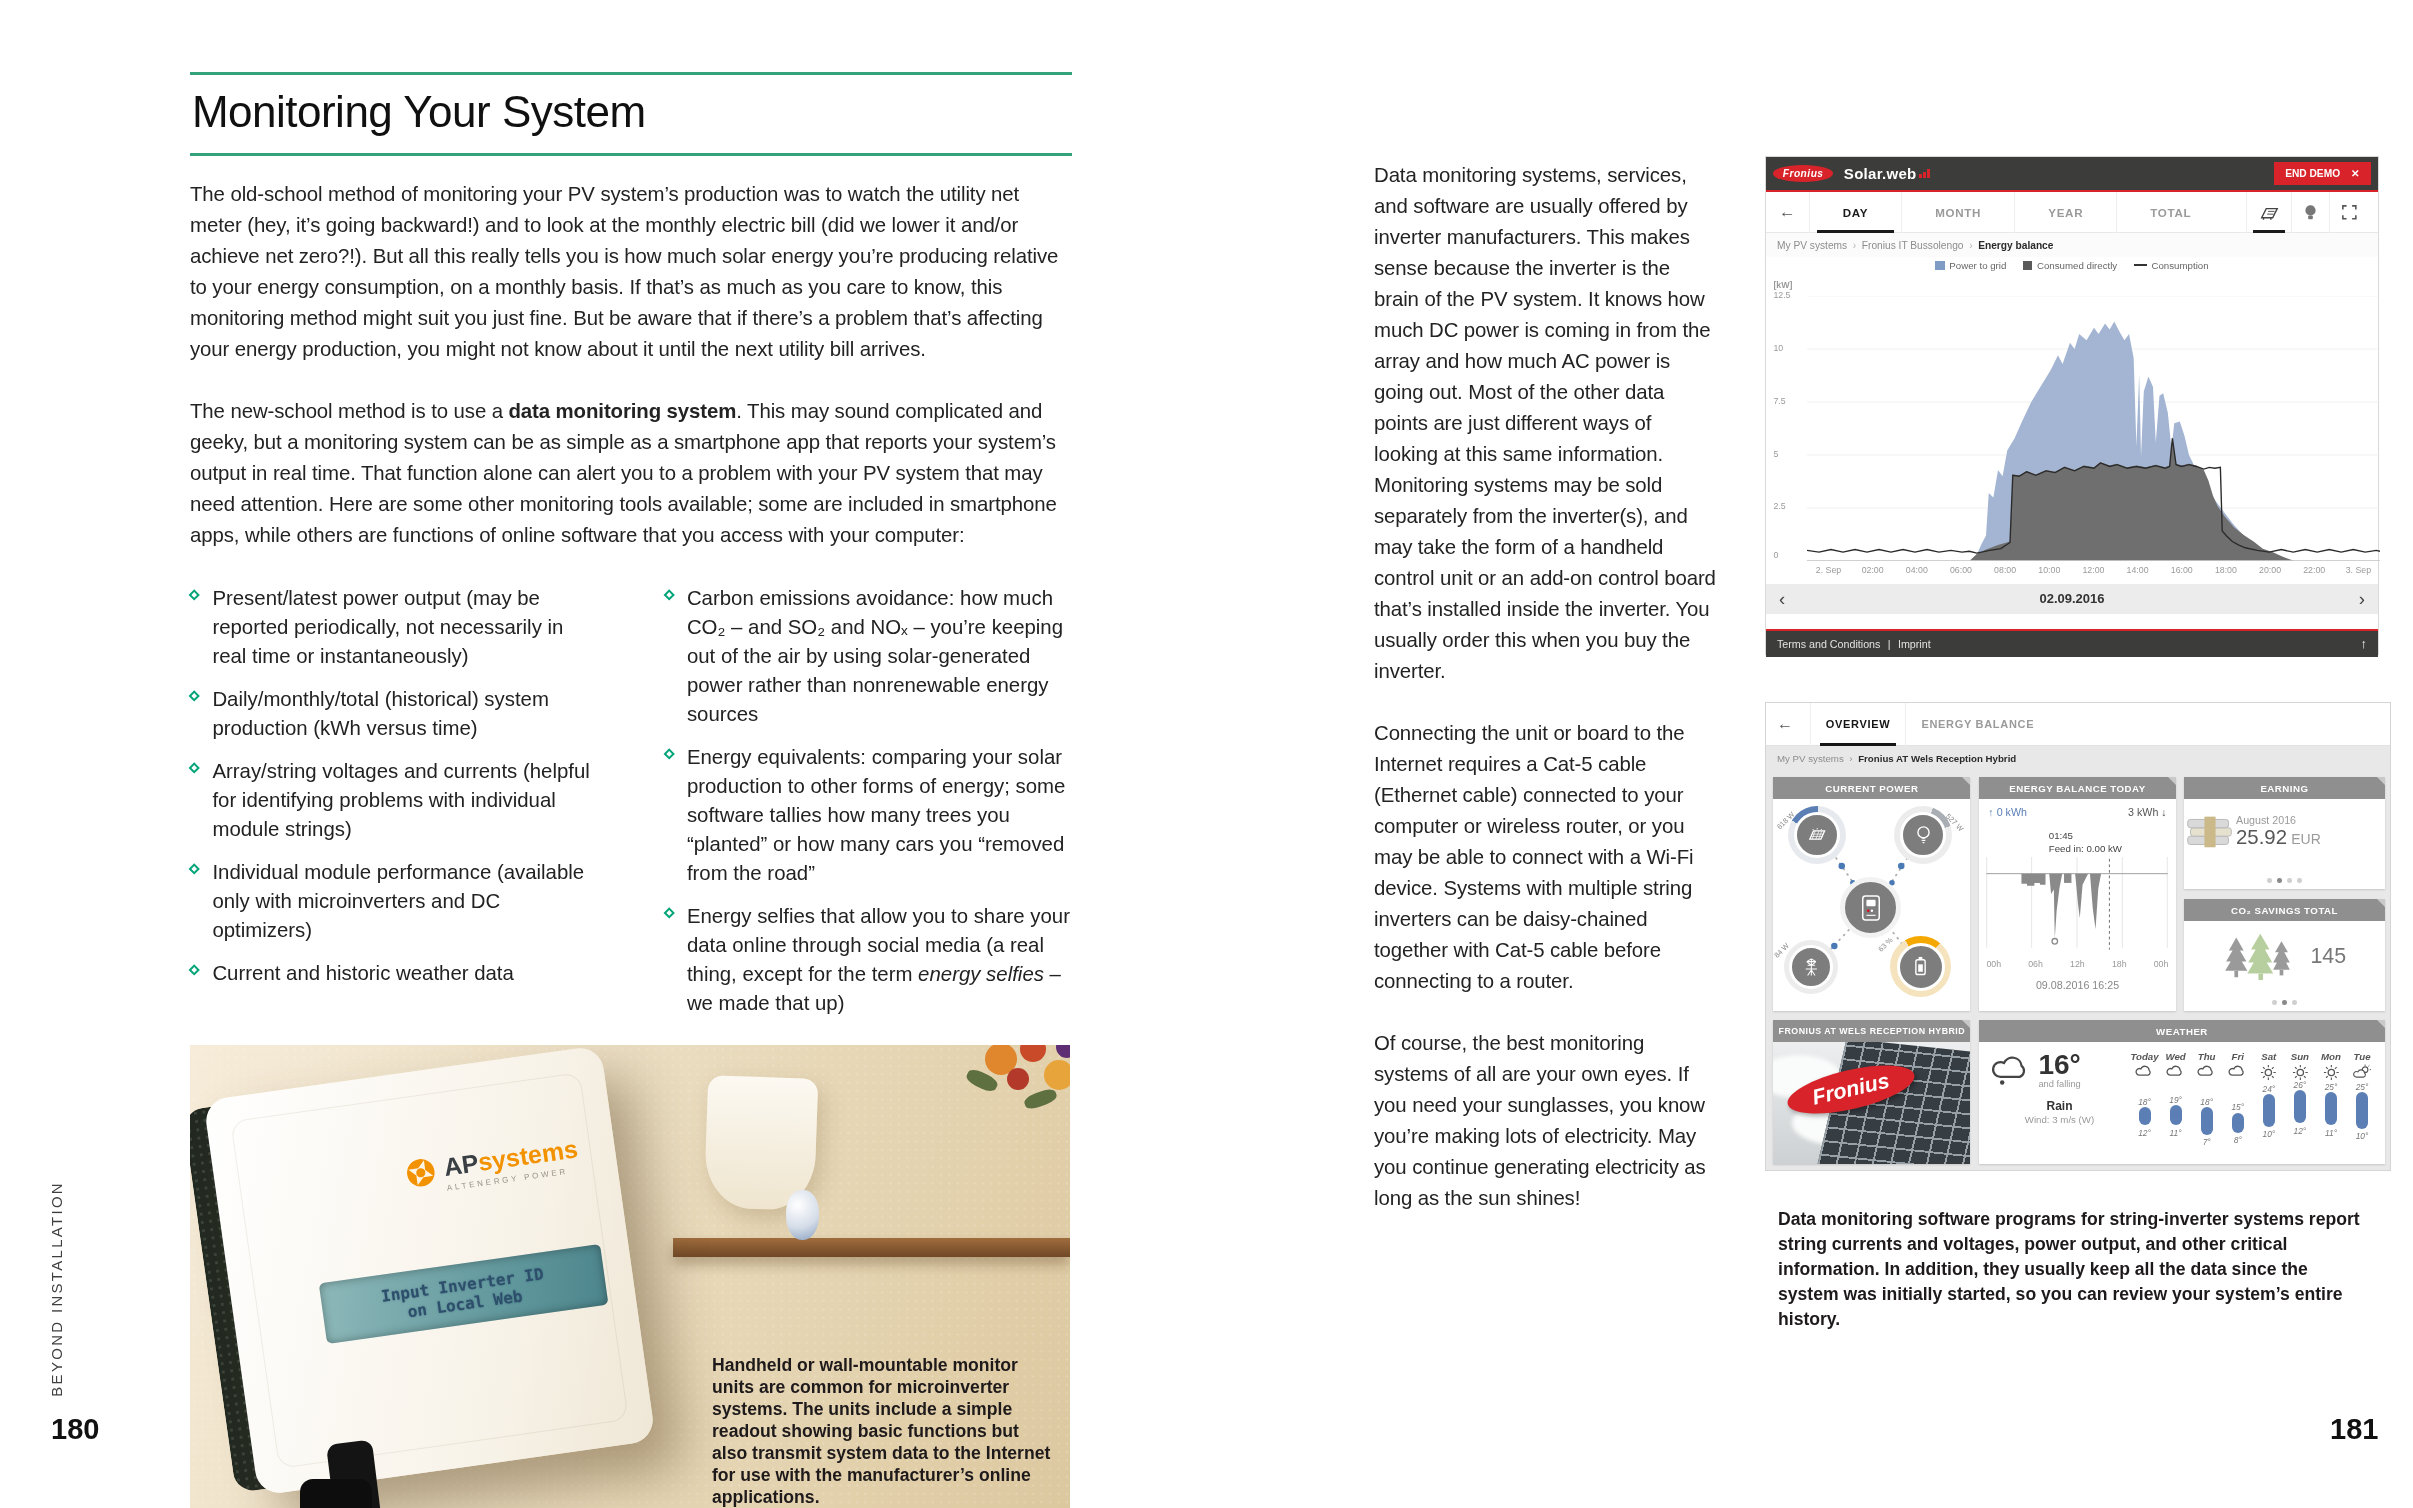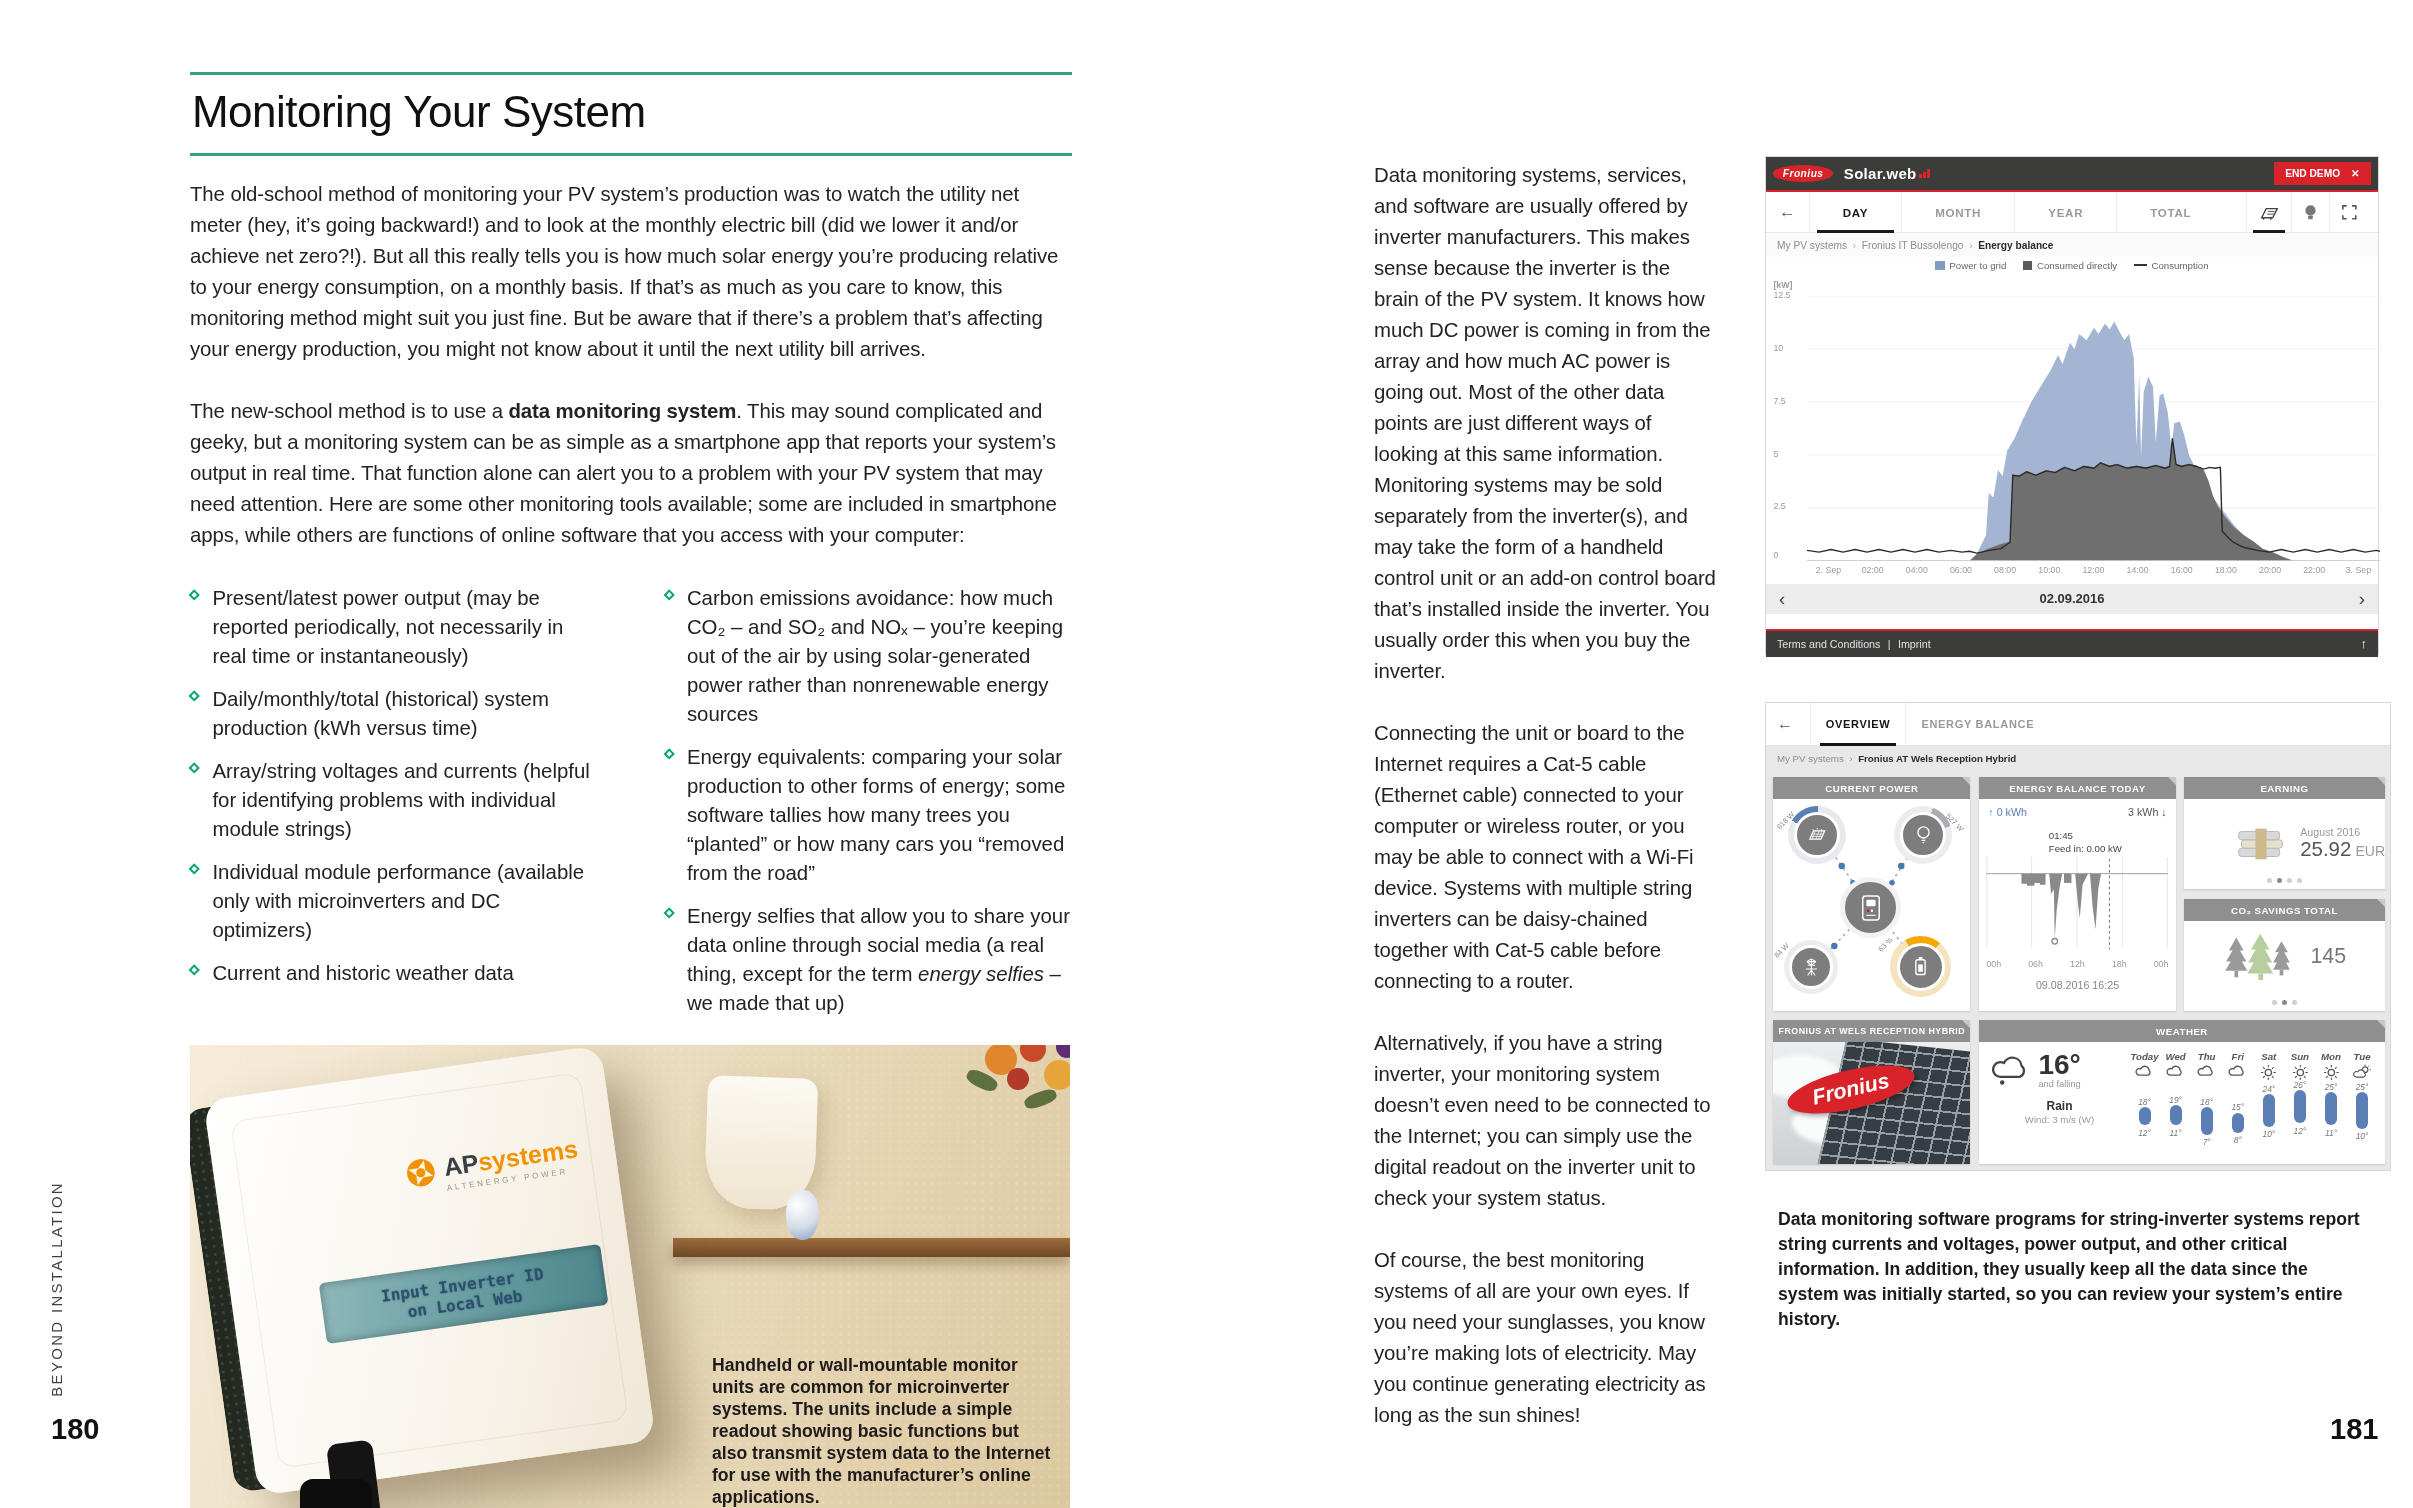--- a/index.html
+++ b/index.html
@@ -149,21 +149,21 @@
   .card-ebt { left:213px; top:74px; width:197px; height:234px; }
   .ebt-row { display:flex; justify-content:space-between; padding:7.4px 9.3px 1.9px; font-size:10.7px; }
   .ebt-up { color:#5b7fb5; }
   .ebt-down { color:#555; }
   .ebt-tip { position:absolute; right:54px; top:52px; font-size:9.7px; color:#444; text-align:left; line-height:13px; }
   .ebt-chart { position:absolute; left:7.4px; top:80px; }
   .ebt-x { position:absolute; left:7.4px; top:182px; width:182px; display:flex; justify-content:space-between;
     font-size:8.8px; color:#9a9a9a; }
   .ebt-ts { position:absolute; left:0; right:0; top:202px; text-align:center; font-size:10.7px; color:#888; }
   .card-earn { left:418px; top:74px; width:201px; height:112px; }
-  .earn-body { display:flex; align-items:center; justify-content:flex-end; gap:13px; padding-top:25px; }
+  .earn-body { display:flex; align-items:center; justify-content:flex-start; padding-top:13px; }
   .earn-period { font-size:10.7px; color:#9a9a9a; }
   .earn-val { font-size:20.4px; color:#555; }
   .earn-cur { font-size:14px; color:#9a9a9a; }
   .dots { position:absolute; bottom:6.5px; left:0; right:0; display:flex; justify-content:center; gap:5.6px; }
   .dots i { width:4.6px; height:4.6px; border-radius:50%; background:#d0d0d0; }
   .dots i.on { background:#8a8a8a; }
   .card-co2 { left:418px; top:196px; width:201px; height:112px; }
   .co2-body { display:flex; align-items:center; justify-content:center; gap:18.6px; padding-top:11px; }
   .co2-val { font-size:21.4px; color:#777; }
   .card-site { left:7.4px; top:317px; width:197px; height:144px; overflow:hidden; }
@@ -285,21 +285,20 @@
       </div>
     </div>
     <div class="cable"></div>
     <div class="plug"></div>
     <figcaption class="caption-left">Handheld or wall-mountable monitor units are common for microinverter systems. The units include a simple readout showing basic functions but also transmit system data to the Internet for use with the manufacturer’s online applications.</figcaption>
   </figure>
 
   <div class="rcol">
     <p>Data monitoring systems, services, and software are usually offered by inverter manufacturers. This makes sense because the inverter is the brain of the PV system. It knows how much DC power is coming in from the array and how much AC power is going out. Most of the other data points are just different ways of looking at this same information. Monitoring systems may be sold separately from the inverter(s), and may take the form of a handheld control unit or an add-on control board that’s installed inside the inverter. You usually order this when you buy the inverter.</p>
     <p>Connecting the unit or board to the Internet requires a Cat-5 cable (Ethernet cable) connected to your computer or wireless router, or you may be able to connect with a Wi-Fi device. Systems with multiple string inverters can be daisy-chained together with Cat-5 cable before connecting to a router.</p>
-    <p>Alternatively, if you have a string inverter, your monitoring system doesn’t even need to be connected to the Internet; you can simply use the digital readout on the inverter unit to check your system status.</p>
     <p>Of course, the best monitoring systems of all are your own eyes. If you need your sunglasses, you know you’re making lots of electricity. May you continue generating electricity as long as the sun shines!</p>
   </div>
 
   <div class="shot1">
     <div class="sw-header">
       <span class="fr-logo">Fronius</span>
       <span class="sw-product">Solar.web</span>
       <span class="sw-bars">
           <i style="height:3.7px"></i>
           <i style="height:6.5px"></i>

